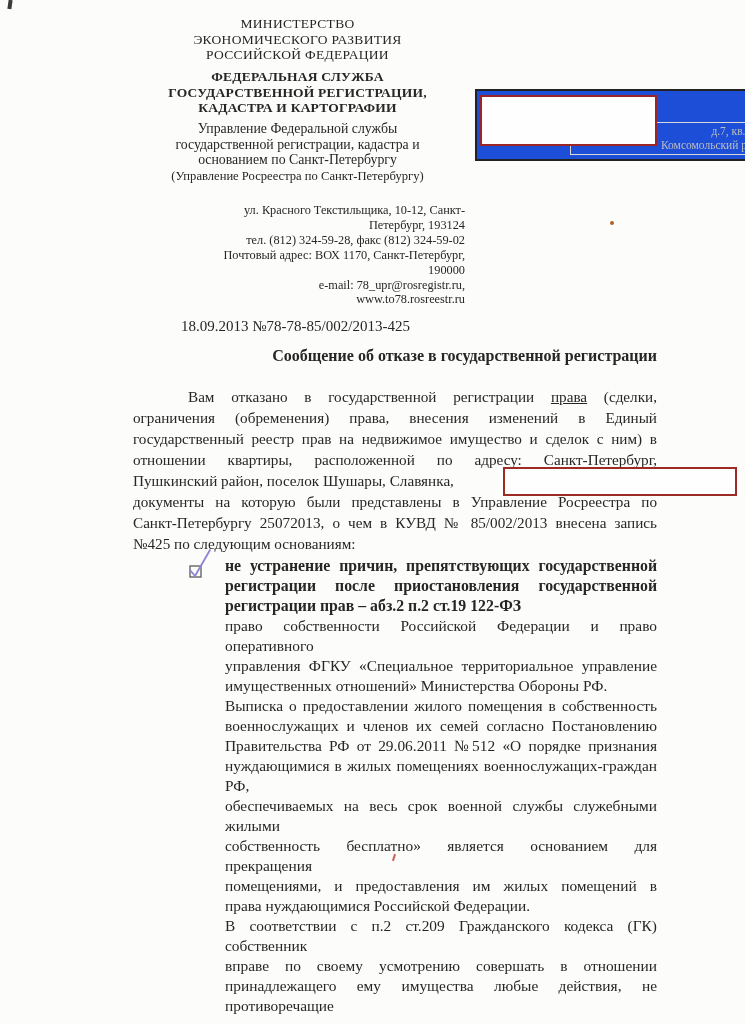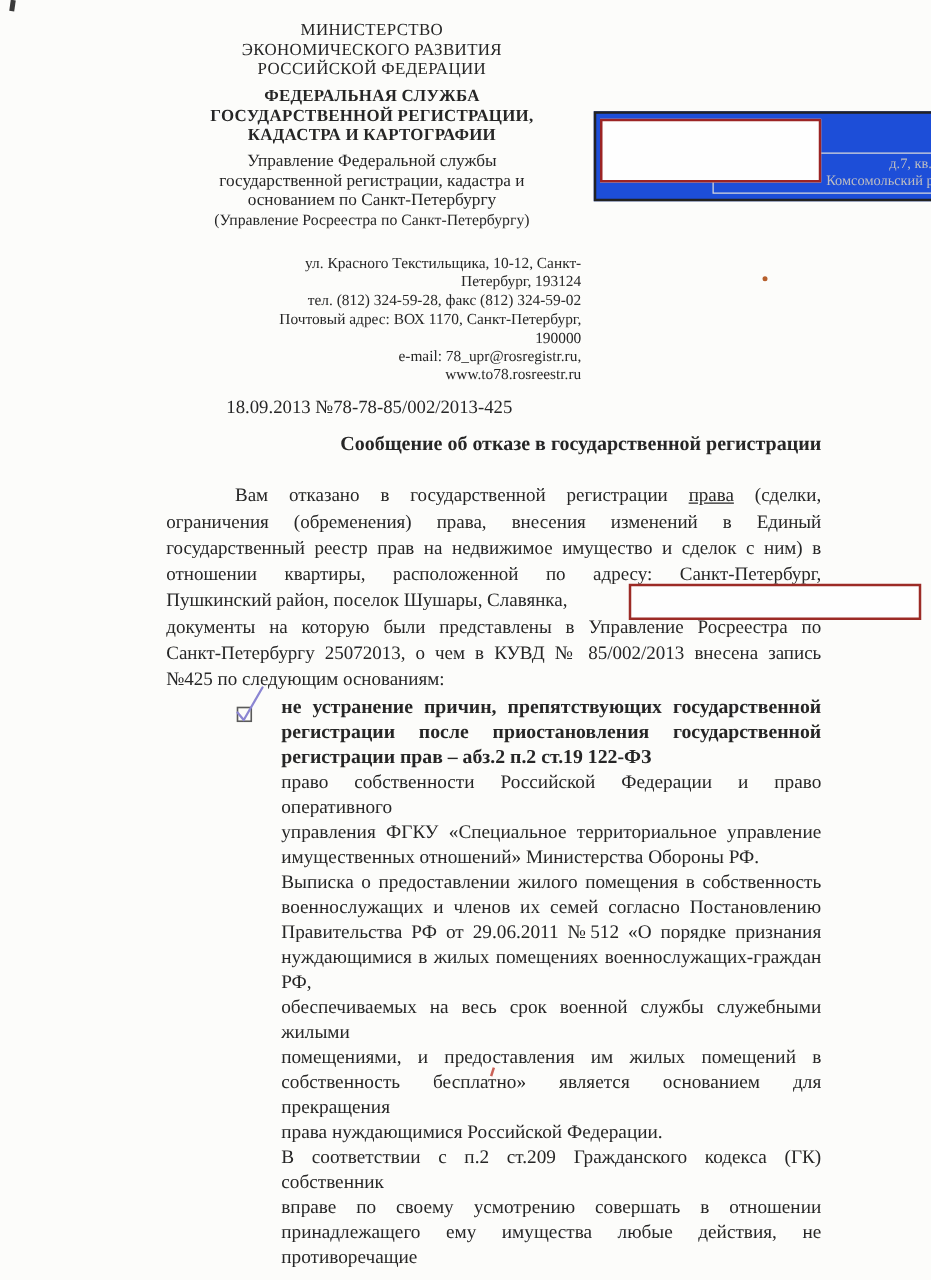--- a/index.html
+++ b/index.html
@@ -120,22 +120,22 @@
     <div class="bl jl bold">регистрации после приостановления государственной</div>
     <div class="bl ll bold">регистрации прав – абз.2 п.2 ст.19 122-ФЗ</div>
     <div class="bl jl">право собственности Российской Федерации и право оперативного</div>
     <div class="bl jl">управления ФГКУ «Специальное территориальное управление</div>
     <div class="bl ll">имущественных отношений» Министерства Обороны РФ.</div>
     <div class="bl jl">Выписка о предоставлении жилого помещения в собственность</div>
     <div class="bl jl">военнослужащих и членов их семей согласно Постановлению</div>
     <div class="bl jl">Правительства РФ от 29.06.2011 №512 «О порядке признания</div>
     <div class="bl jl">нуждающимися в жилых помещениях военнослужащих-граждан РФ,</div>
     <div class="bl jl">обеспечиваемых на весь срок военной службы служебными жилыми</div>
+    <div class="bl jl">собственность бесплатно» является основанием для прекращения</div>
     <div class="bl jl">помещениями, и предоставления им жилых помещений в</div>
-    <div class="bl jl">собственность бесплатно» является основанием для прекращения</div>
     <div class="bl ll">права нуждающимися Российской Федерации.</div>
     <div class="bl jl">В соответствии с п.2 ст.209 Гражданского кодекса (ГК) собственник</div>
     <div class="bl jl">вправе по своему усмотрению совершать в отношении</div>
     <div class="bl jl">принадлежащего ему имущества любые действия, не противоречащие</div>
 
   </div>
 
 </div>
 
 </body></html>

